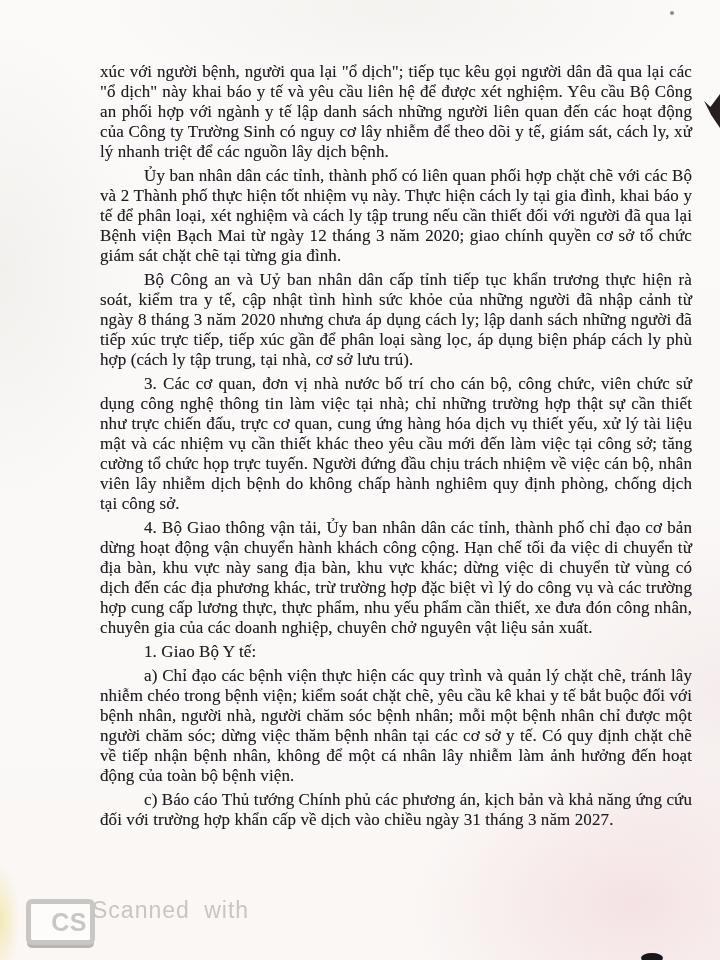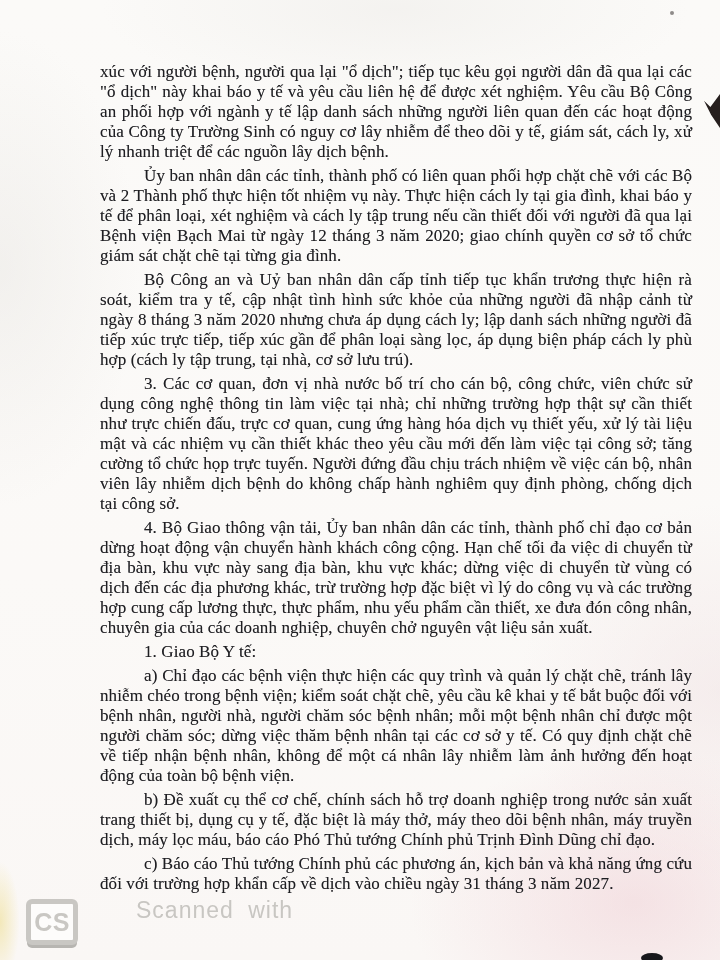--- a/index.html
+++ b/index.html
@@ -23,26 +23,26 @@
     margin-top:38px;
   }
   .doc-text p{margin:0 0 4px 0;text-indent:44px;}
   .doc-text p.no-indent{text-indent:0;}
   
   .wm{position:absolute;color:#c7c5c1;font-family:"Liberation Sans", sans-serif;}
   .wm-icon{
     left:26px;top:899px;width:42px;height:36px;
     border:5px solid #c9c7c3;border-radius:6px;background:#fdfcfb;
     box-shadow:0 4px 0 -1px #b7b5b1;
-    display:flex;align-items:center;justify-content:center;
+    display:flex;align-items:center;justify-content:center;padding-left:17px;
   }
   .wm-cs{font-size:25px;font-weight:bold;color:#c9c7c3;letter-spacing:0.5px;}
   .wm-text{
     left:92px;top:897px;font-size:23px;line-height:27px;
-    letter-spacing:1px;word-spacing:7px;color:#c8c6c2;margin-left:44px;
+    letter-spacing:1px;word-spacing:7px;color:#c8c6c2;
   }
   
   .wedge{
     position:absolute;right:0;top:94px;width:16px;height:34px;
     background:#261f1e;filter:blur(0.4px);
     clip-path:polygon(0 20%, 40% 38%, 100% 0, 100% 100%, 45% 62%);
   }
   .bottom-spot{
     position:absolute;left:641px;bottom:-3px;width:22px;height:10px;
     background:#17171b;border-radius:50%;filter:blur(0.6px);
@@ -58,21 +58,20 @@
 <div class="page">
 
   <div class="doc-text">
     <p class="no-indent">xúc với người bệnh, người qua lại "ổ dịch"; tiếp tục kêu gọi người dân đã qua lại các "ổ dịch" này khai báo y tế và yêu cầu liên hệ để được xét nghiệm. Yêu cầu Bộ Công an phối hợp với ngành y tế lập danh sách những người liên quan đến các hoạt động của Công ty Trường Sinh có nguy cơ lây nhiễm để theo dõi y tế, giám sát, cách ly, xử lý nhanh triệt để các nguồn lây dịch bệnh.</p>
     <p>Ủy ban nhân dân các tỉnh, thành phố có liên quan phối hợp chặt chẽ với các Bộ và 2 Thành phố thực hiện tốt nhiệm vụ này. Thực hiện cách ly tại gia đình, khai báo y tế để phân loại, xét nghiệm và cách ly tập trung nếu cần thiết đối với người đã qua lại Bệnh viện Bạch Mai từ ngày 12 tháng 3 năm 2020; giao chính quyền cơ sở tổ chức giám sát chặt chẽ tại từng gia đình.</p>
     <p>Bộ Công an và Uỷ ban nhân dân cấp tỉnh tiếp tục khẩn trương thực hiện rà soát, kiểm tra y tế, cập nhật tình hình sức khỏe của những người đã nhập cảnh từ ngày 8 tháng 3 năm 2020 nhưng chưa áp dụng cách ly; lập danh sách những người đã tiếp xúc trực tiếp, tiếp xúc gần để phân loại sàng lọc, áp dụng biện pháp cách ly phù hợp (cách ly tập trung, tại nhà, cơ sở lưu trú).</p>
     <p>3. Các cơ quan, đơn vị nhà nước bố trí cho cán bộ, công chức, viên chức sử dụng công nghệ thông tin làm việc tại nhà; chỉ những trường hợp thật sự cần thiết như trực chiến đấu, trực cơ quan, cung ứng hàng hóa dịch vụ thiết yếu, xử lý tài liệu mật và các nhiệm vụ cần thiết khác theo yêu cầu mới đến làm việc tại công sở; tăng cường tổ chức họp trực tuyến. Người đứng đầu chịu trách nhiệm về việc cán bộ, nhân viên lây nhiễm dịch bệnh do không chấp hành nghiêm quy định phòng, chống dịch tại công sở.</p>
     <p>4. Bộ Giao thông vận tải, Ủy ban nhân dân các tỉnh, thành phố chỉ đạo cơ bản dừng hoạt động vận chuyển hành khách công cộng. Hạn chế tối đa việc di chuyển từ địa bàn, khu vực này sang địa bàn, khu vực khác; dừng việc di chuyển từ vùng có dịch đến các địa phương khác, trừ trường hợp đặc biệt vì lý do công vụ và các trường hợp cung cấp lương thực, thực phẩm, nhu yếu phẩm cần thiết, xe đưa đón công nhân, chuyên gia của các doanh nghiệp, chuyên chở nguyên vật liệu sản xuất.</p>
     <p>1. Giao Bộ Y tế:</p>
     <p>a) Chỉ đạo các bệnh viện thực hiện các quy trình và quản lý chặt chẽ, tránh lây nhiễm chéo trong bệnh viện; kiểm soát chặt chẽ, yêu cầu kê khai y tế bắt buộc đối với bệnh nhân, người nhà, người chăm sóc bệnh nhân; mỗi một bệnh nhân chỉ được một người chăm sóc; dừng việc thăm bệnh nhân tại các cơ sở y tế. Có quy định chặt chẽ về tiếp nhận bệnh nhân, không để một cá nhân lây nhiễm làm ảnh hưởng đến hoạt động của toàn bộ bệnh viện.</p>
-    <p>b) Đề xuất cụ thể cơ chế, chính sách hỗ trợ doanh nghiệp trong nước sản xuất trang thiết bị, dụng cụ y tế, đặc biệt là máy thở, máy theo dõi bệnh nhân, máy truyền dịch, máy lọc máu, báo cáo Phó Thủ tướng Chính phủ Trịnh Đình Dũng chỉ đạo.</p>
     <p>c) Báo cáo Thủ tướng Chính phủ các phương án, kịch bản và khả năng ứng cứu đối với trường hợp khẩn cấp về dịch vào chiều ngày 31 tháng 3 năm 2027.</p>
   </div>
 
   <div class="wm wm-icon">
     <span class="wm-cs">CS</span>
   </div>
   <div class="wm wm-text">
     <div>Scanned with</div>
   </div>
 

